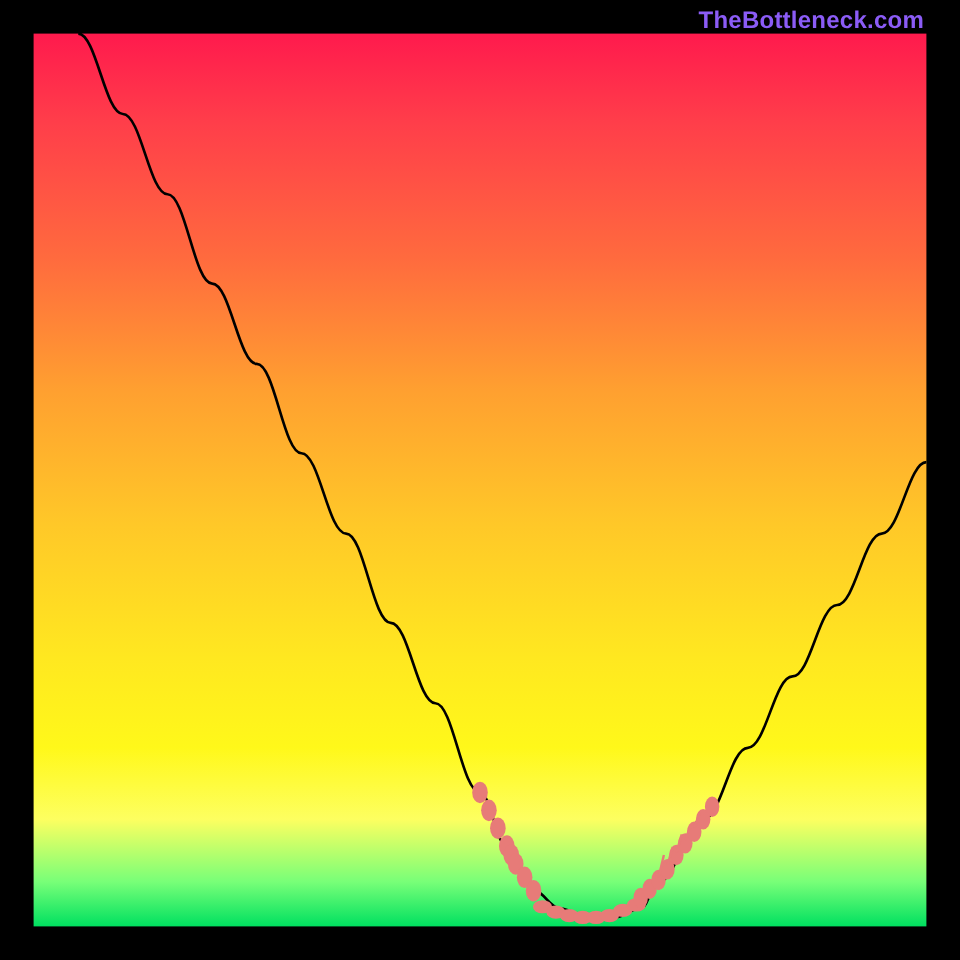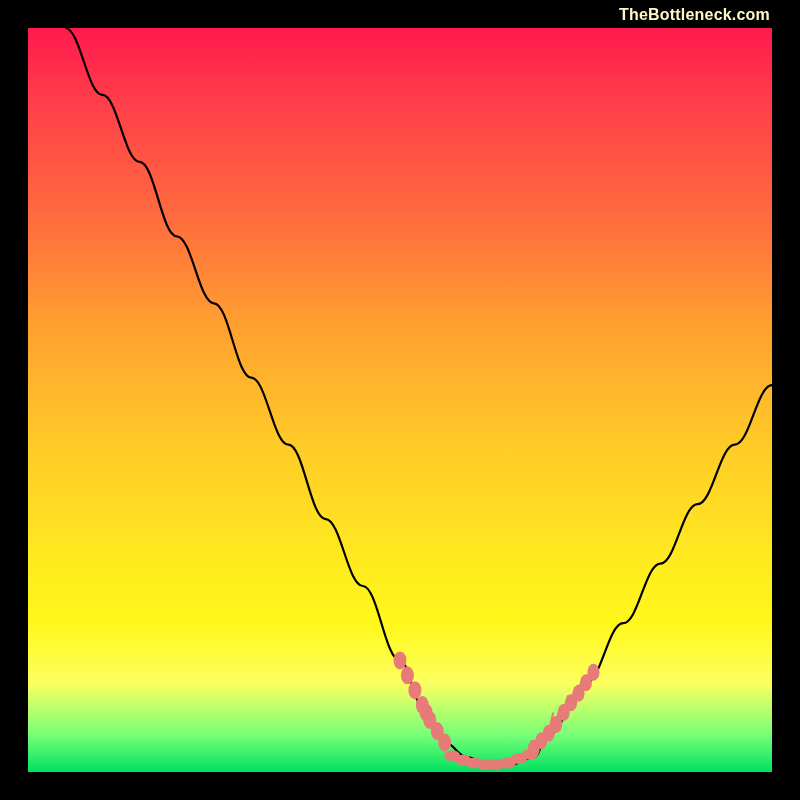--- a/index.html
+++ b/index.html
@@ -26,22 +26,22 @@
       #ffe820 70%,
       #fff81a 80%,
       #fdff60 88%,
       #78ff78 95%,
       #00e060 100%);
   }
   .watermark {
     position: absolute;
     top: 6px;
     right: 30px;
-    color: #fef9c3;
-    font-size: 16px;
+    color: #8b5cf6;
+    font-size: 20px;
     font-weight: 600;
     letter-spacing: 0.2px;
   }
   svg.overlay {
     position: absolute;
     left: 0; top: 0;
     width: 744px;
     height: 744px;
     overflow: visible;
   }

